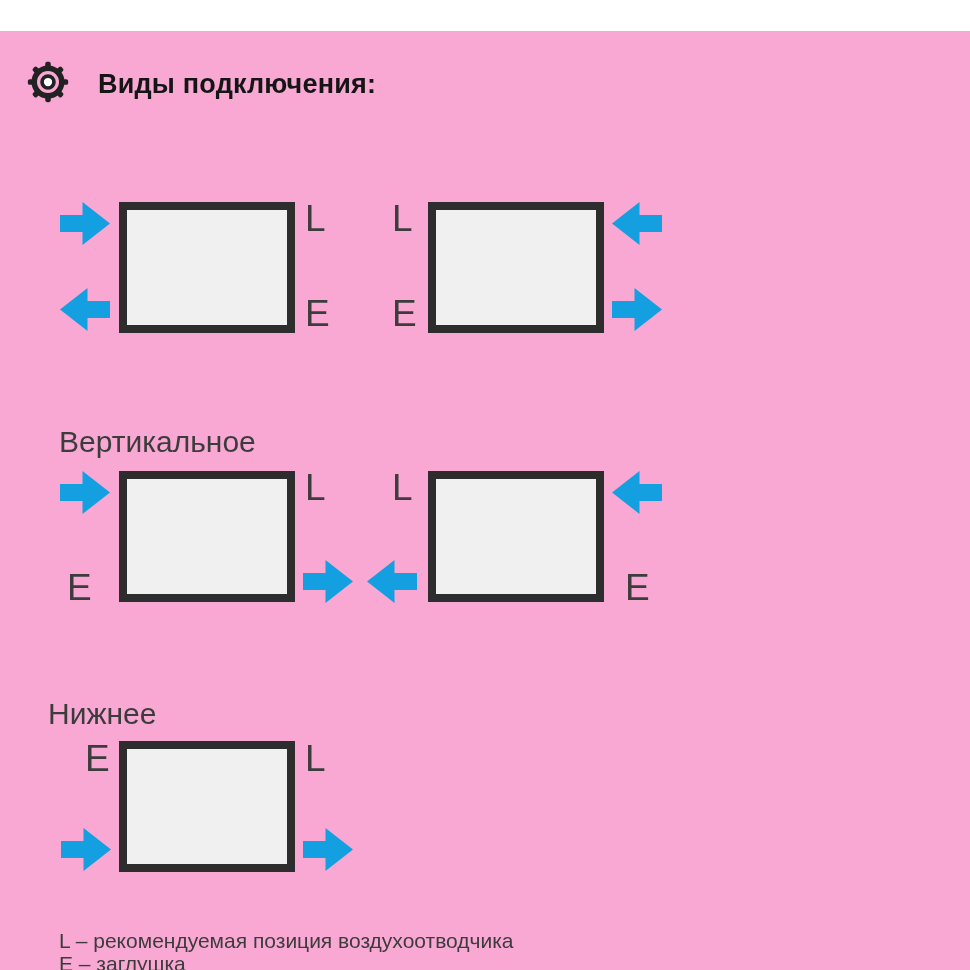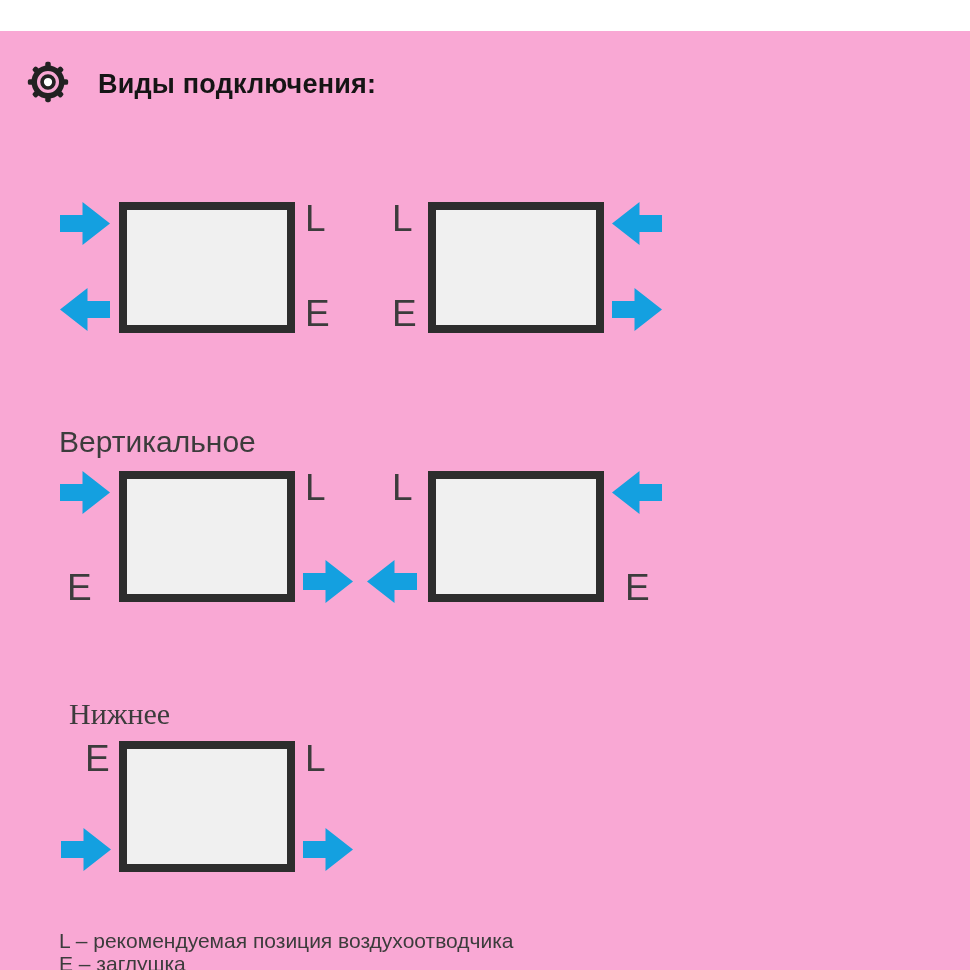--- a/index.html
+++ b/index.html
@@ -85,21 +85,21 @@
   </div>
 
   <div>
     <div class="abs radiator" style="left:428px;top:440px;"></div>
     <div class="abs port-label" style="left:392px;top:438px;">L</div>
     <div class="abs arrow left" style="left:612px;top:440px;"></div>
     <div class="abs arrow left" style="left:367px;top:529px;"></div>
     <div class="abs port-label" style="left:625px;top:538px;">E</div>
   </div>
 
-  <div class="abs section-label" style="left:69px;top:665px;font-family:Liberation Serif, serif;">Нижнее</div>
+  <div class="abs section-label" style="left:48px;top:665px;">Нижнее</div>
 
   <div>
     <div class="abs radiator" style="left:119px;top:710px;"></div>
     <div class="abs port-label" style="left:85px;top:709px;">E</div>
     <div class="abs port-label" style="left:305px;top:709px;">L</div>
     <div class="abs arrow right" style="left:61px;top:797px;"></div>
     <div class="abs arrow right" style="left:303px;top:797px;"></div>
   </div>
 
   <div class="abs legend" style="left:59px;top:898px;">

